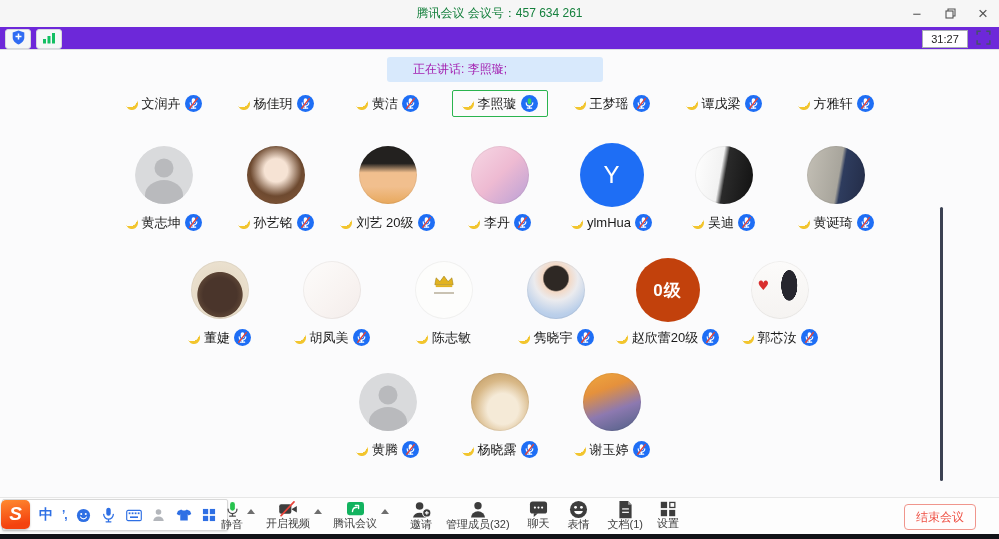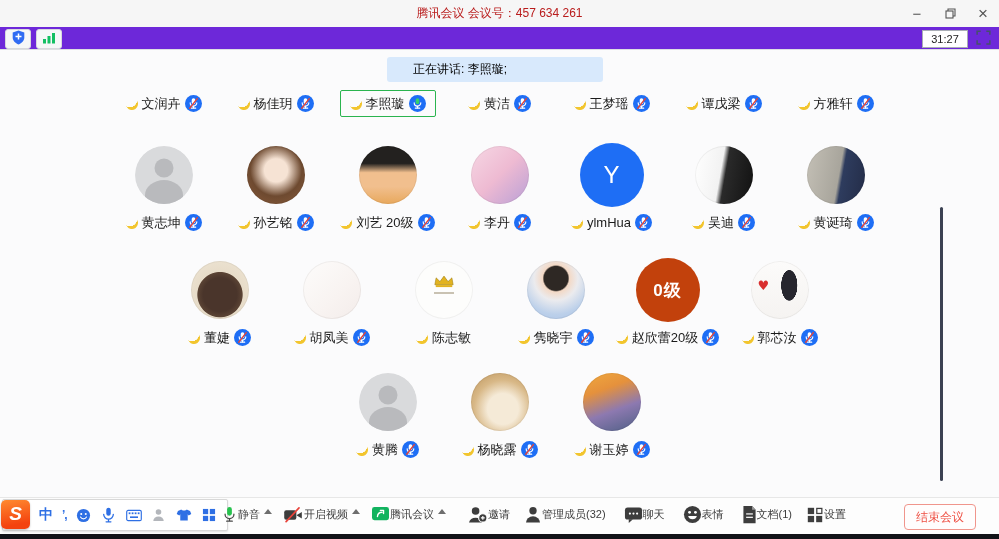--- a/index.html
+++ b/index.html
@@ -4,33 +4,33 @@
 <style>
   html,body{margin:0;padding:0;}
   body{
     width:999px;height:539px;overflow:hidden;position:relative;
     font-family:"Liberation Sans","DejaVu Sans",sans-serif;
     background:#fbfbfc;
     -webkit-font-smoothing:antialiased;
   }
   
   .titlebar{position:absolute;top:0;left:0;width:100%;height:27px;background:#f6f6f6;}
-  .titlebar .title{position:absolute;left:0;top:0;width:100%;text-align:center;line-height:27px;font-size:12px;color:#b91c1c;}
+  .titlebar .title{position:absolute;left:0;top:0;width:100%;text-align:center;line-height:27px;font-size:12px;color:#15803d;}
   .win-controls{position:absolute;right:8px;top:0;height:27px;display:flex;align-items:center;gap:17px;}
   .win-controls .wc{width:16px;height:16px;display:flex;align-items:center;justify-content:center;color:#555;font-size:15px;cursor:default;}
   
   .subbar{position:absolute;top:27px;left:0;width:100%;height:23px;background:#6d28d9;border-bottom:1px solid #dddfe2;box-sizing:border-box;}
   .subbar .left{position:absolute;left:5px;top:2px;display:flex;gap:5px;}
   .mini-box{width:24px;height:18px;background:#f6f7f8;border:1px solid #d7d9dc;border-radius:3px;display:flex;align-items:center;justify-content:center;}
   .timer-box{position:absolute;right:31px;top:3px;width:44px;height:16px;background:#fff;border:1px solid #a9adb5;font-size:11px;color:#222;display:flex;align-items:center;justify-content:center;}
   .fs-icon{position:absolute;right:7px;top:3px;width:16px;height:16px;}
   
   .main{position:absolute;top:50px;left:0;width:100%;height:447px;background:#fbfbfc;}
   .banner{position:absolute;left:387px;top:7px;width:216px;height:25px;background:#d8e9fc;border-radius:3px;
-          font-size:12px;color:#000000;line-height:25px;padding-left:26px;box-sizing:border-box;}
+          font-size:12px;color:#a21caf;line-height:25px;padding-left:26px;box-sizing:border-box;}
   .p-row{position:absolute;left:0;width:100%;display:flex;justify-content:center;}
   .row1{top:40px;}
   .row2{top:96px;}
   .row3{top:211px;}
   .row4{top:323px;}
   .tile{width:112px;display:flex;flex-direction:column;align-items:center;}
   .name-line{display:flex;align-items:center;gap:4px;height:27px;}
   .name-line.hl{border:1px solid #2ab44f;border-radius:2px;padding:0 9px;height:25px;}
   .pname{font-size:13px;color:#1b1b1b;white-space:nowrap;}
   .mic{width:17px;height:17px;display:flex;}
@@ -45,21 +45,21 @@
             background:radial-gradient(circle at 28% 22%, rgba(0,0,0,0) 54%, #f2c52e 56%);
             transform:rotate(10deg);display:inline-block;}
   .glyph-heart{position:absolute;left:7px;top:17px;color:#d92f2f;font-size:13px;font-family:"DejaVu Sans",sans-serif;}
   .glyph-crown{position:absolute;left:50%;top:13px;transform:translateX(-50%);}
   .glyph-crown-sub{position:absolute;left:50%;top:31px;transform:translateX(-50%);width:20px;height:2px;background:#c9c2b2;}
   .scrollbar{position:absolute;left:940px;top:157px;width:3px;height:274px;background:#3b4152;border-radius:2px;}
   
   .toolbar{position:absolute;left:0;bottom:5px;width:100%;height:37px;background:#fdfdfd;border-top:1px solid #e7e7e7;box-sizing:border-box;}
   .bottom-strip{position:absolute;left:0;bottom:0;width:100%;height:5px;background:#121318;}
   .controls{position:absolute;left:221px;top:0;height:100%;display:flex;align-items:stretch;}
-  .ctrl{display:flex;flex-direction:row;align-items:center;justify-content:center;padding:3px 0 6px;cursor:default;}
+  .ctrl{display:flex;flex-direction:column;align-items:center;justify-content:center;padding:3px 0 6px;cursor:default;}
   .ctrl .ic{height:19px;display:flex;align-items:center;}
   .ctrl .lbl{font-size:11px;color:#3c3c3c;white-space:nowrap;line-height:11px;}
   .arrow{width:15px;display:flex;align-items:center;justify-content:center;}
   .arrow i{width:0;height:0;border-left:4px solid transparent;border-right:4px solid transparent;border-bottom:5px solid #6e6e6e;margin-bottom:10px;}
   .gap8{margin-left:8px;}  .gap14{margin-left:14px;}  .gap18{margin-left:18px;}
   .end-btn{position:absolute;right:23px;top:6px;height:24px;padding:0 11px;background:#fffdfd;border:1px solid #f0958c;border-radius:4px;
            color:#ee5145;font-size:12px;display:flex;align-items:center;cursor:default;}
   
   .ime{position:absolute;left:2px;bottom:3px;height:30px;background:#fff;border:1px solid #d8d8d8;border-radius:2px;
        display:flex;align-items:center;padding:0 10px 0 0;gap:9px;box-shadow:0 1px 2px rgba(0,0,0,.12);}
@@ -149,51 +149,51 @@
                   <line x1="9" y1="12" x2="9" y2="13.6"></line>
                   <line x1="6.7" y1="13.9" x2="11.3" y2="13.9"></line>
                 </g>
                 <line x1="5" y1="14" x2="13" y2="3.8" stroke="#e0453c" stroke-width="1.5" stroke-linecap="round"></line>
               </svg>
             </span>
     </div>
   </div>
         <div class="tile">
 
+    <div class="name-line">
+      <span class="crescent" hidden=""></span>
+      <span class="pname">黄洁</span>
+      <span class="mic">
+              <svg id="sv-mic-muted" viewBox="0 0 18 18" width="17" height="17">
+                <circle cx="9" cy="9" r="9" fill="#1e6ef5"></circle>
+                <rect x="7.1" y="3.4" width="3.8" height="6.4" rx="1.9" fill="#fff"></rect>
+                <g stroke="#fff" stroke-width="1.25" fill="none" stroke-linecap="round">
+                  <path d="M5.5 8.3a3.5 3.5 0 0 0 7 0"></path>
+                  <line x1="9" y1="12" x2="9" y2="13.6"></line>
+                  <line x1="6.7" y1="13.9" x2="11.3" y2="13.9"></line>
+                </g>
+                <line x1="5" y1="14" x2="13" y2="3.8" stroke="#e0453c" stroke-width="1.5" stroke-linecap="round"></line>
+              </svg>
+            </span>
+    </div>
+  </div>
+        <div class="tile">
+
     <div class="name-line hl">
       <span class="crescent" hidden=""></span>
       <span class="pname">李照璇</span>
       <span class="mic">
               <svg id="sv-mic-speaking" viewBox="0 0 18 18" width="17" height="17">
                 <circle cx="9" cy="9" r="9" fill="#1e6ef5"></circle>
                 <rect x="7.1" y="3.4" width="3.8" height="6.4" rx="1.9" fill="#35d06b"></rect>
                 <g stroke="#fff" stroke-width="1.25" fill="none" stroke-linecap="round">
                   <path d="M5.5 8.3a3.5 3.5 0 0 0 7 0"></path>
                   <line x1="9" y1="12" x2="9" y2="13.6"></line>
                   <line x1="6.7" y1="13.9" x2="11.3" y2="13.9"></line>
                 </g>
-              </svg>
-            </span>
-    </div>
-  </div>
-        <div class="tile">
-
-    <div class="name-line">
-      <span class="crescent" hidden=""></span>
-      <span class="pname">黄洁</span>
-      <span class="mic">
-              <svg id="sv-mic-muted" viewBox="0 0 18 18" width="17" height="17">
-                <circle cx="9" cy="9" r="9" fill="#1e6ef5"></circle>
-                <rect x="7.1" y="3.4" width="3.8" height="6.4" rx="1.9" fill="#fff"></rect>
-                <g stroke="#fff" stroke-width="1.25" fill="none" stroke-linecap="round">
-                  <path d="M5.5 8.3a3.5 3.5 0 0 0 7 0"></path>
-                  <line x1="9" y1="12" x2="9" y2="13.6"></line>
-                  <line x1="6.7" y1="13.9" x2="11.3" y2="13.9"></line>
-                </g>
-                <line x1="5" y1="14" x2="13" y2="3.8" stroke="#e0453c" stroke-width="1.5" stroke-linecap="round"></line>
               </svg>
             </span>
     </div>
   </div>
         <div class="tile">
 
     <div class="name-line">
       <span class="crescent" hidden=""></span>
       <span class="pname">王梦瑶</span>
       <span class="mic">

